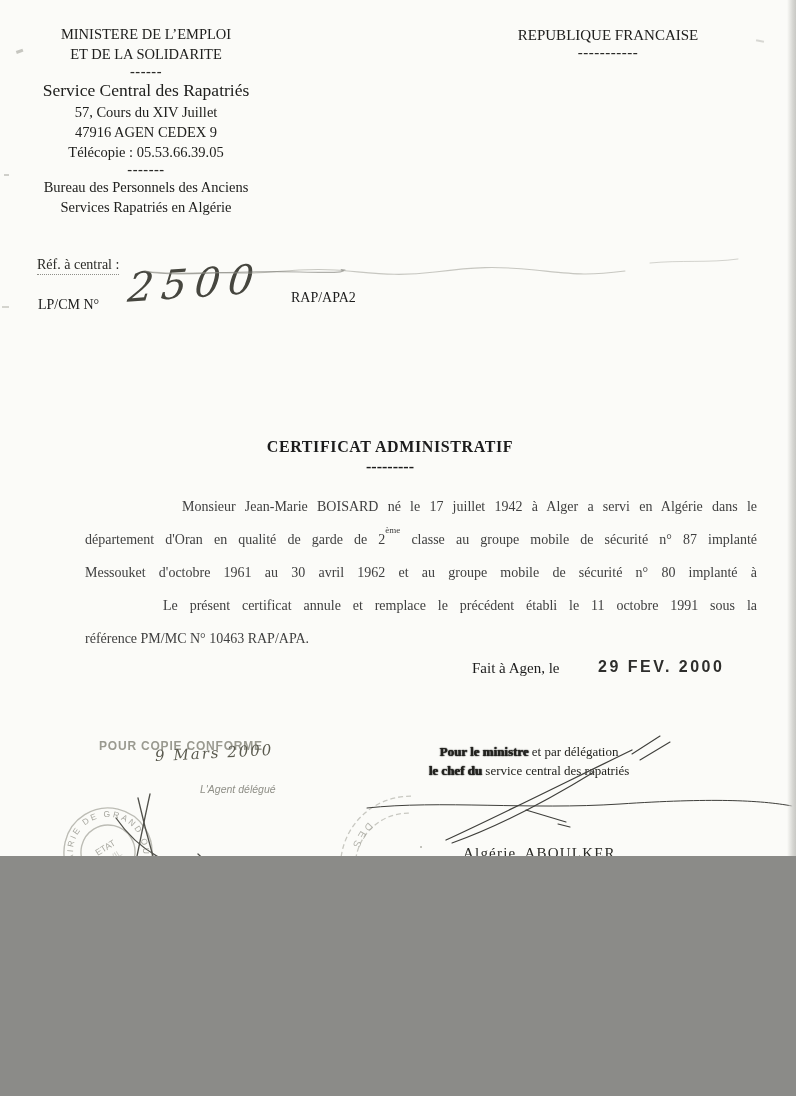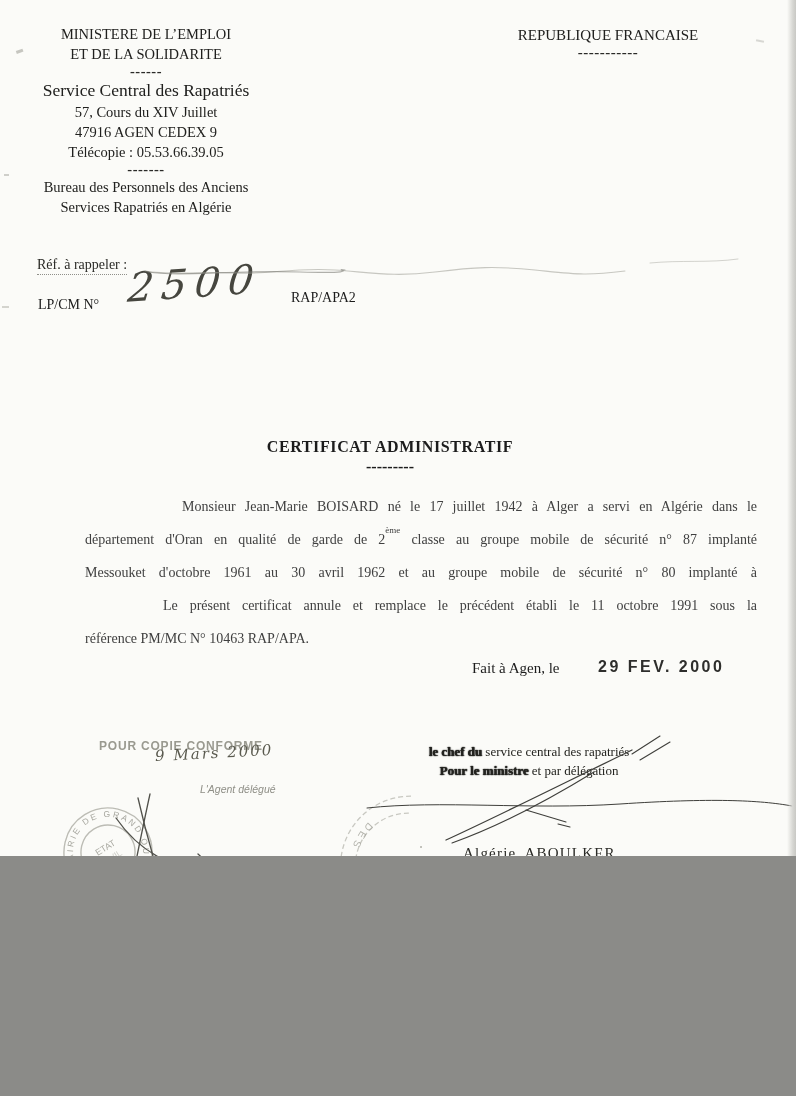--- a/index.html
+++ b/index.html
@@ -77,21 +77,21 @@
     <div class="lh-sep">-------</div>
     <div>Bureau des Personnels des Anciens</div>
     <div>Services Rapatriés en Algérie</div>
   </div>
 
   <div class="abs republic">
     <div>REPUBLIQUE FRANCAISE</div>
     <div class="lh-sep">-----------</div>
   </div>
 
-  <div class="abs ref-label">Réf. à rappeler :</div>
+  <div class="abs ref-label">Réf. à central :</div>
   <div class="abs lp-code">LP/CM N°</div>
   <div class="abs hand-number">2500</div>
   <div class="abs rap-code">RAP/APA2</div>
 
   <div class="abs doc-title">CERTIFICAT ADMINISTRATIF</div>
   <div class="abs title-sep">---------</div>
 
   <div class="abs body-block">
     <div class="jline ind1"><span>Monsieur Jean-Marie BOISARD né le 17 juillet 1942 à Alger a servi en Algérie dans le</span></div>
     <div class="jline"><span>département d'Oran en qualité de garde de 2</span><sup>ème</sup><span> classe au groupe mobile de sécurité n° 87 implanté</span></div>
@@ -124,22 +124,22 @@
     </g>
     <g stroke="#50504a" stroke-width="1.3" fill="none" stroke-linecap="round">
       <path d="M100,10 C108,45 118,82 134,128"></path>
       <path d="M112,6 C104,42 96,84 88,122"></path>
       <path d="M78,30 C100,62 138,86 172,78"></path>
       <path d="M160,66 L186,90"></path>
     </g>
   </svg>
 
   <div class="abs delegation">
+    <div><span class="smudge">Pour le ministre</span><span> et par délégation</span></div>
     <div><span class="smudge">le chef du</span><span> service central des rapatriés</span></div>
-    <div><span class="smudge">Pour le ministre</span><span> et par délégation</span></div>
   </div>
   <div class="abs signatory">Algérie ABOULKER</div>
 
   <svg class="abs overlay" style="left:330px;top:728px;" width="466" height="212" viewBox="0 0 466 212">
     <defs>
       <path id="servArc" d="M -8 -60 A 61 61 0 0 0 -14 58"></path>
     </defs>
     <g transform="translate(76,138) rotate(14)">
       <g stroke="#bcbcb4" fill="none" stroke-width="1.3" opacity="0.8" stroke-dasharray="5 3">
         <path d="M -12 -69 A 70 70 0 0 0 -16 66"></path>

